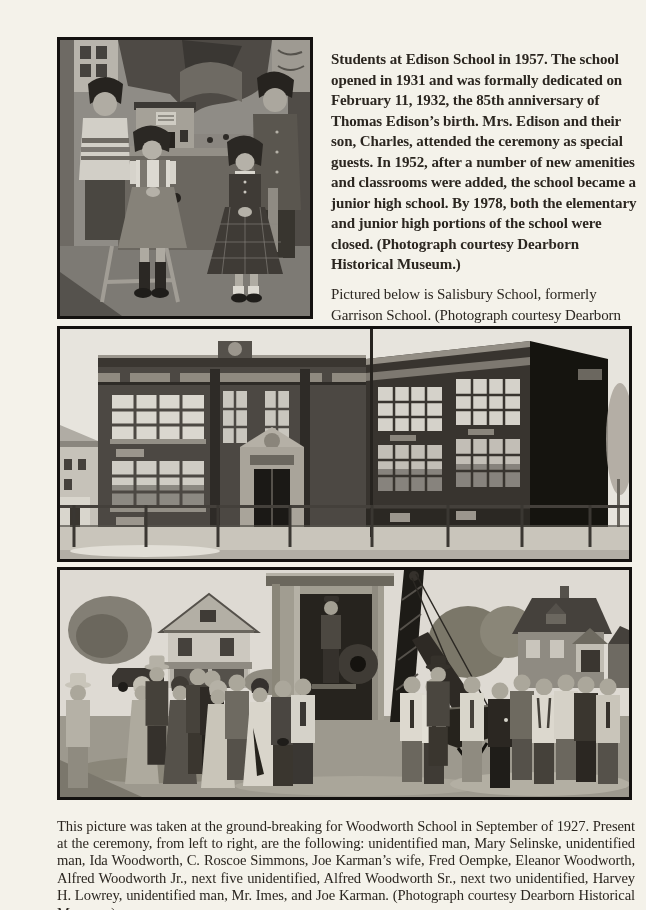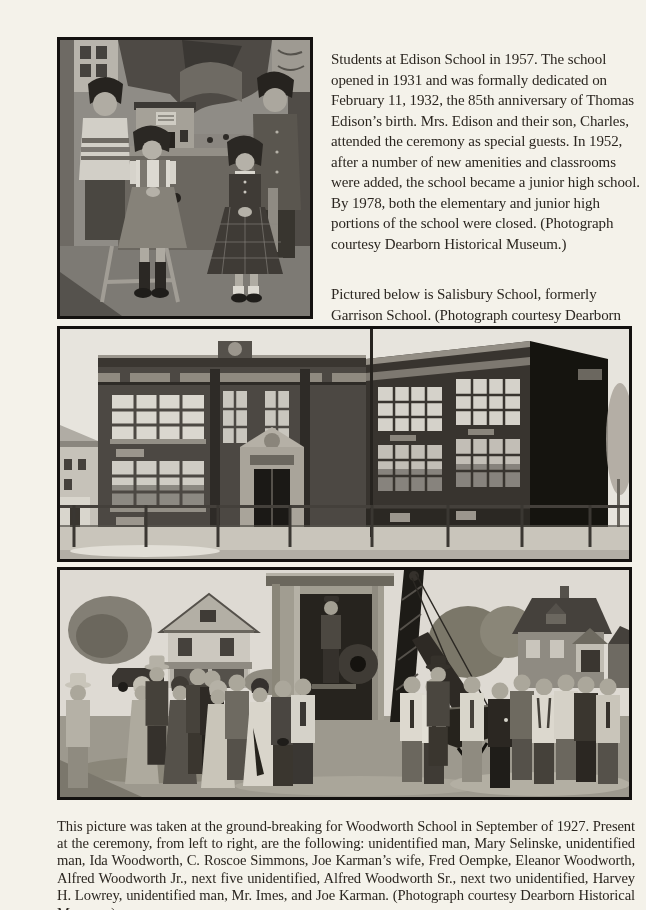--- a/index.html
+++ b/index.html
@@ -13,21 +13,21 @@
     border:3px solid #141210;background:#8e8b85;overflow:hidden;
   }
   .photo svg{display:block;width:100%;height:100%;}
   #photo-edison{left:57px;top:37px;width:256px;height:282px;}
   #photo-salisbury{left:57px;top:326px;width:575px;height:236px;}
   #photo-woodworth{left:57px;top:567px;width:575px;height:233px;}
   .caption{
     position:absolute;color:#2b2620;
     font-size:15px;line-height:20.5px;letter-spacing:-0.1px;
   }
-  #caption-edison{left:331px;top:34px;width:313px;}
+  #caption-edison{left:331px;top:34px;width:313px;font-weight:bold;}
   #caption-salisbury{left:331px;top:269px;width:313px;}
   #caption-woodworth{
     left:57px;top:803px;width:578px;
     font-size:14.6px;line-height:17.4px;text-align:justify;
   }
 </style>
 </head>
 <body style="background: rgb(244, 242, 234);">
 
 <figure class="photo" id="photo-edison" role="img" aria-label="Black-and-white photograph: two boys standing and two girls seated beside a classroom cabinet displaying a model school building, Edison School, 1957">

